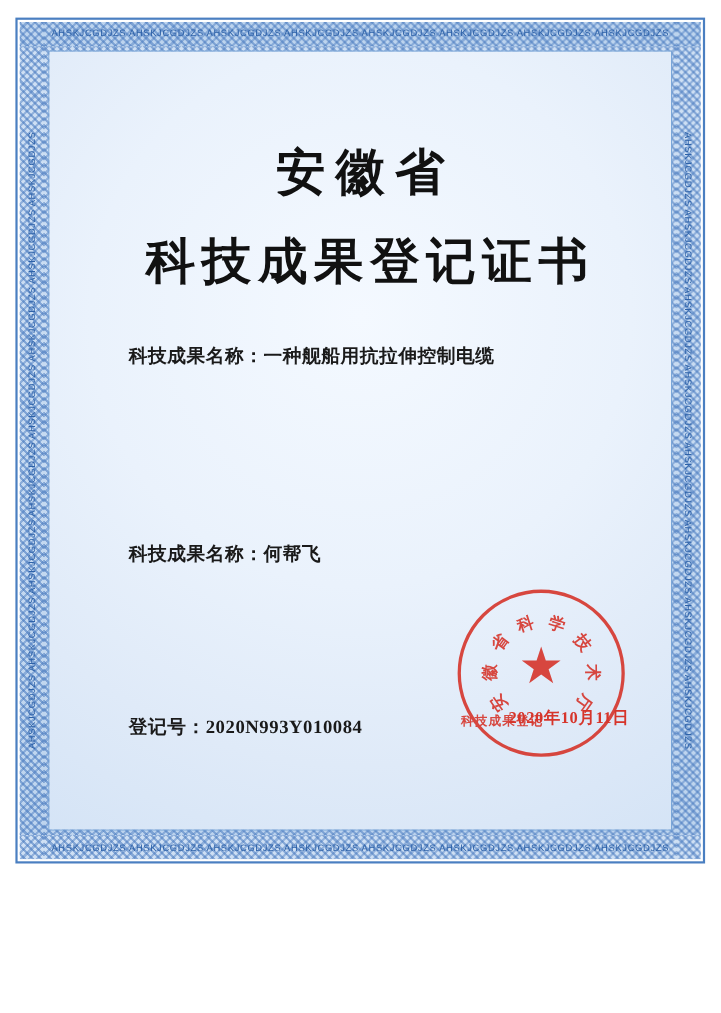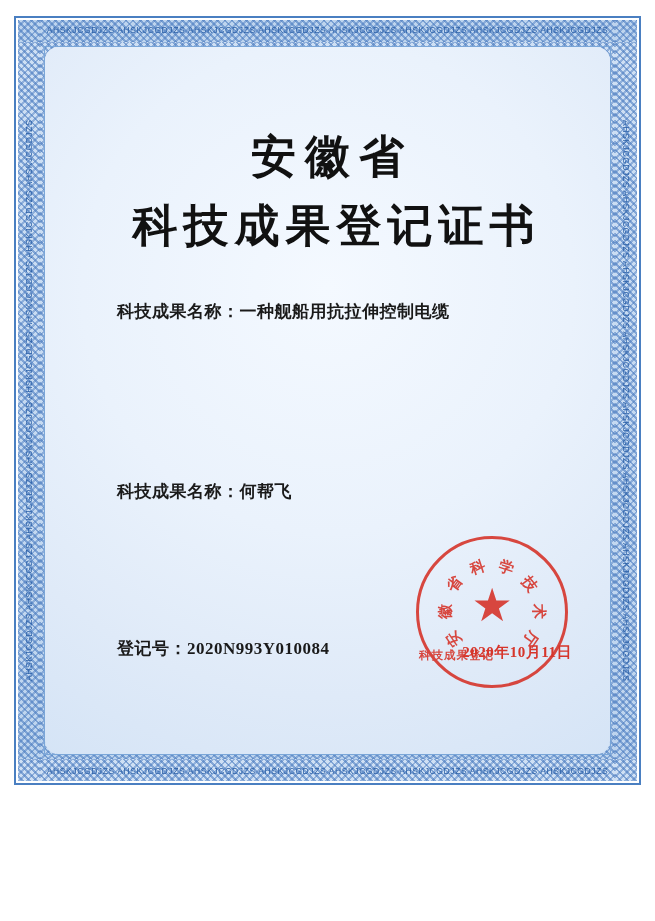--- a/index.html
+++ b/index.html
@@ -110,42 +110,41 @@
   
   .page {
     position: absolute;
     left: 45px;
     top: 47px;
     right: 45px;
     bottom: 47px;
     background:
       radial-gradient(circle at 50% 34%, #f4f9ff 0%, #eaf2fc 45%, #dfeaf8 75%, #d5e4f6 100%);
     overflow: hidden;
-    border-radius: 13px;
   }
 
   .title-block {
     margin-top: 84px;
     text-align: center;
     color: #111111;
     font-family: "Liberation Serif", serif;
   }
   .title-line1 {
     font-size: 45px;
     font-weight: bold;
     letter-spacing: 9px;
     line-height: 1.18;
     text-indent: 9px;
   }
   .title-line2 {
     font-size: 45px;
     font-weight: bold;
     letter-spacing: 6px;
     line-height: 1.25;
-    margin-top: 14px;
+    margin-top: 26px;
     text-indent: 6px;
     padding-left: 12px;
   }
 
   .fields {
     margin-top: 44px;
     padding-left: 72px;
     padding-right: 40px;
   }
   .field-row {

